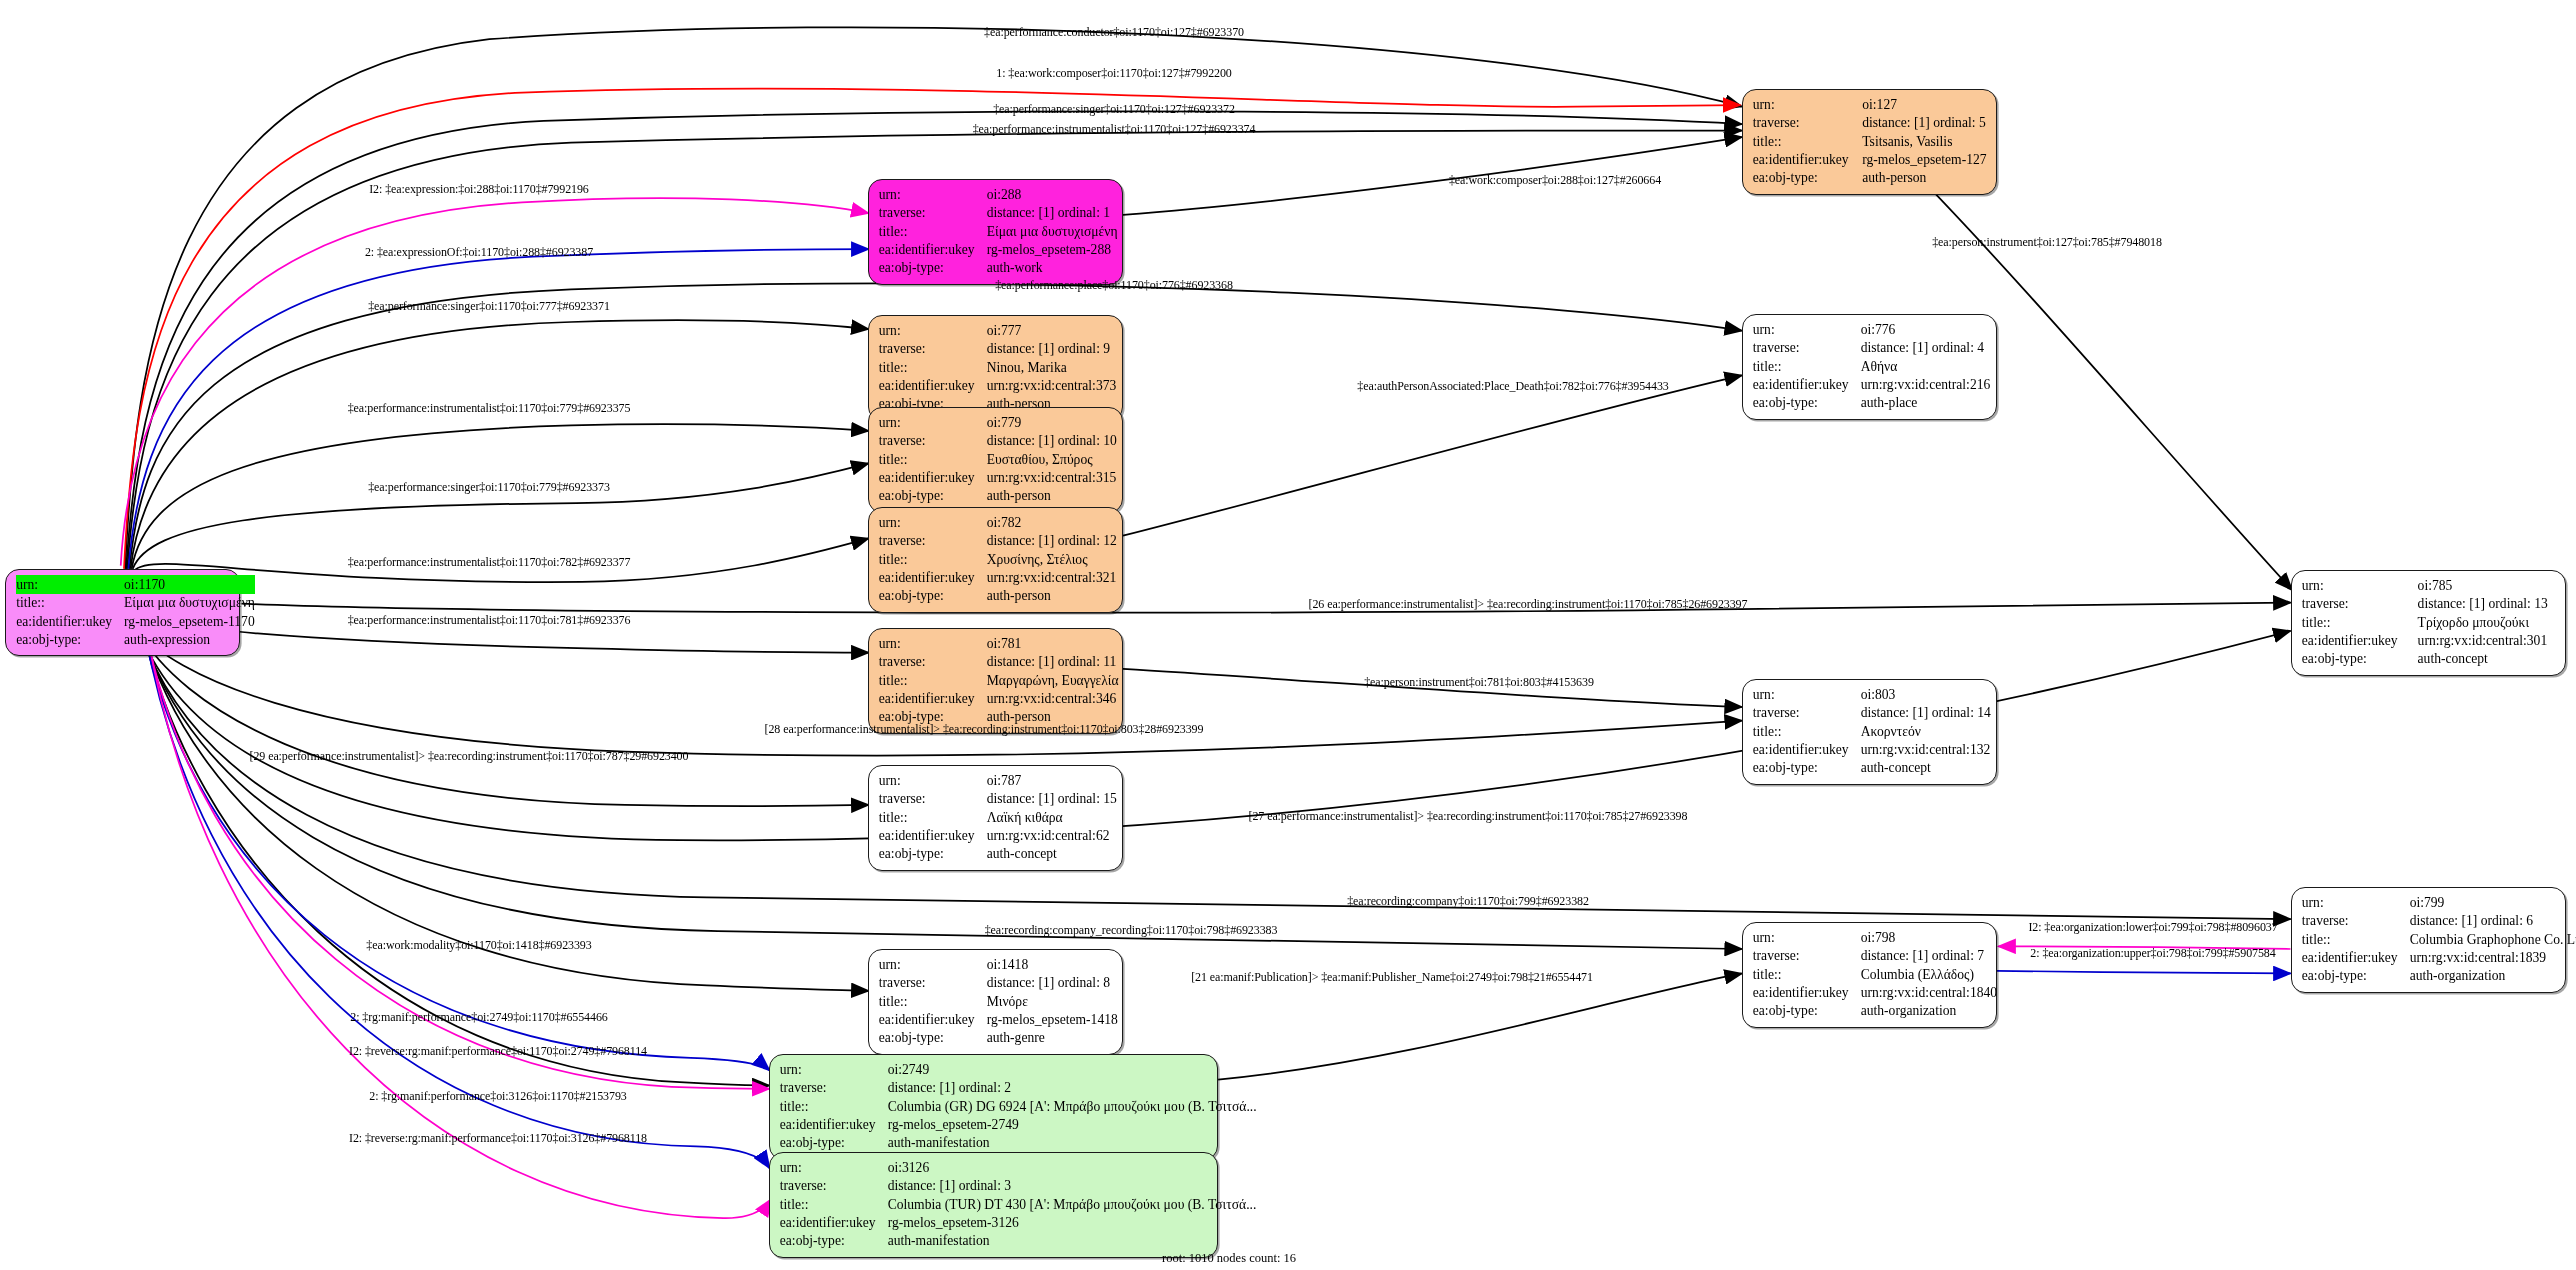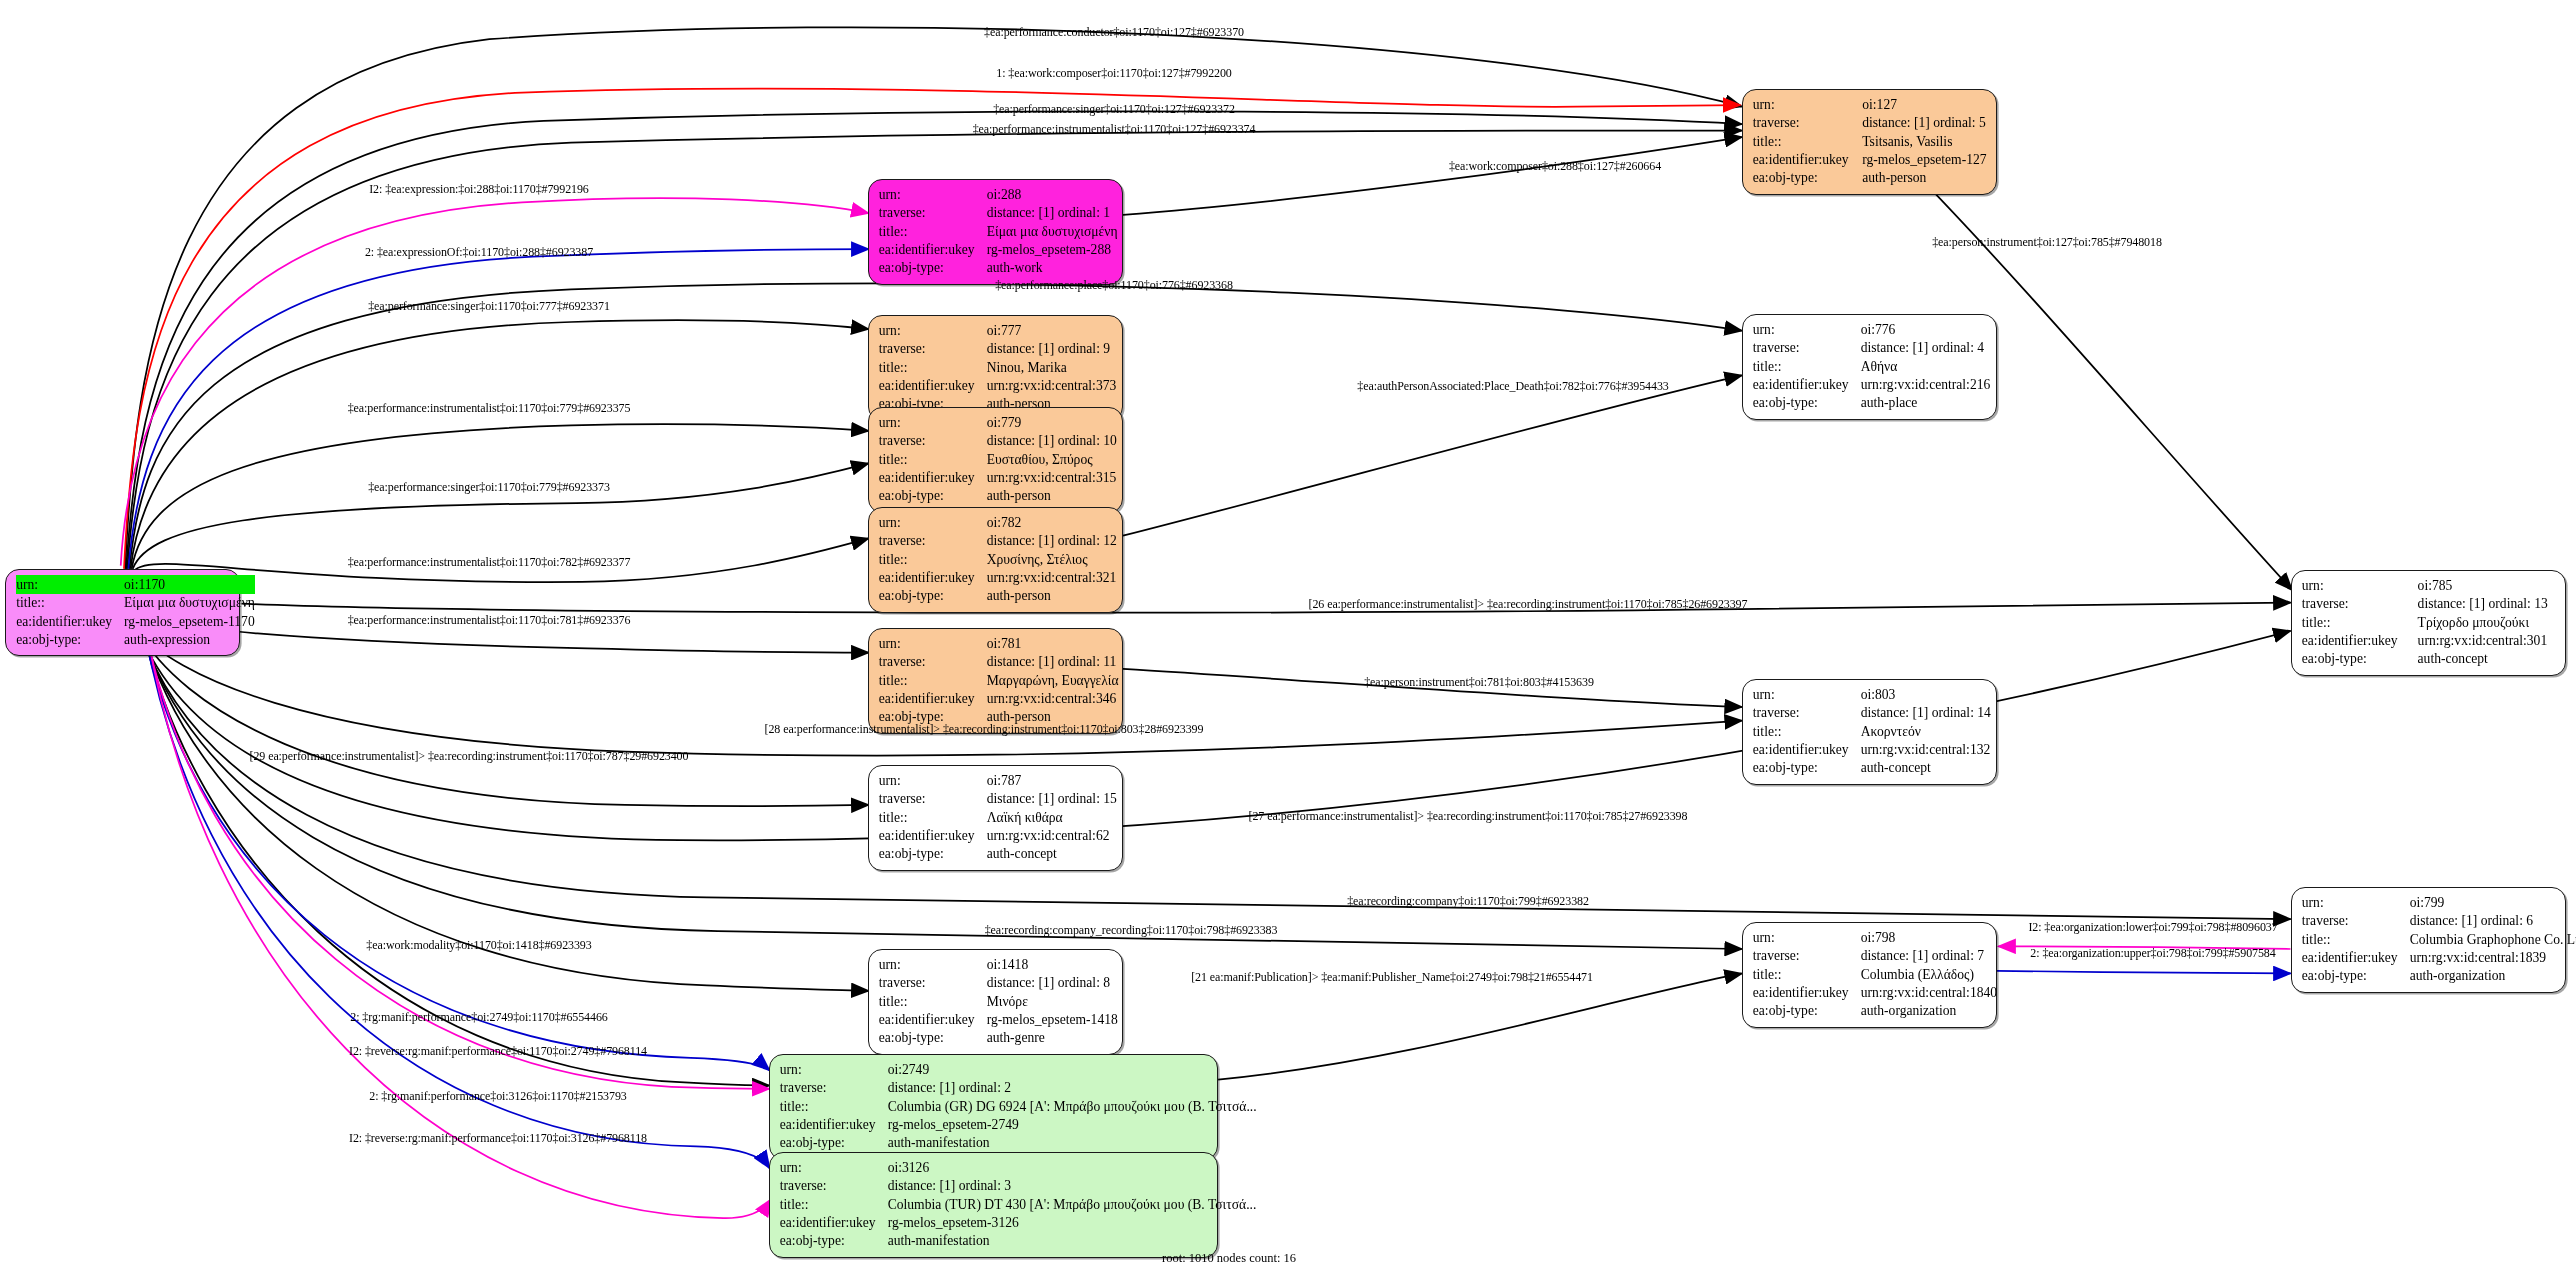--- a/index.html
+++ b/index.html
@@ -595,21 +595,21 @@
             <td class="v">auth-organization</td>
           </tr>
     </tbody>
       </table>
   </div>
 
   <div class="edge-label" style="left:1114px; top:21px;margin-top:11px;">‡ea:performance:conductor‡oi:1170‡oi:127‡#6923370</div>
   <div class="edge-label" style="left:1114px; top:73px;">1: ‡ea:work:composer‡oi:1170‡oi:127‡#7992200</div>
   <div class="edge-label" style="left:1114px; top:109px;">‡ea:performance:singer‡oi:1170‡oi:127‡#6923372</div>
   <div class="edge-label" style="left:1114px; top:129px;">‡ea:performance:instrumentalist‡oi:1170‡oi:127‡#6923374</div>
-  <div class="edge-label" style="left:1555px; top:166px;">‡ea:work:composer‡oi:288‡oi:127‡#260664</div>
+  <div class="edge-label" style="left:1555px; top:180px;">‡ea:work:composer‡oi:288‡oi:127‡#260664</div>
   <div class="edge-label" style="left:479px;  top:189px;">I2: ‡ea:expression:‡oi:288‡oi:1170‡#7992196</div>
   <div class="edge-label" style="left:479px;  top:252px;">2: ‡ea:expressionOf:‡oi:1170‡oi:288‡#6923387</div>
   <div class="edge-label" style="left:1114px; top:285px;">‡ea:performance:place‡oi:1170‡oi:776‡#6923368</div>
   <div class="edge-label" style="left:2001px; top:242px;margin-left:46px;">‡ea:person:instrument‡oi:127‡oi:785‡#7948018</div>
   <div class="edge-label" style="left:489px;  top:306px;">‡ea:performance:singer‡oi:1170‡oi:777‡#6923371</div>
   <div class="edge-label" style="left:489px;  top:408px;">‡ea:performance:instrumentalist‡oi:1170‡oi:779‡#6923375</div>
   <div class="edge-label" style="left:1485px; top:386px;margin-left:28px;">‡ea:authPersonAssociated:Place_Death‡oi:782‡oi:776‡#3954433</div>
   <div class="edge-label" style="left:489px;  top:487px;">‡ea:performance:singer‡oi:1170‡oi:779‡#6923373</div>
   <div class="edge-label" style="left:489px;  top:562px;">‡ea:performance:instrumentalist‡oi:1170‡oi:782‡#6923377</div>
   <div class="edge-label" style="left:1528px; top:604px;">[26 ea:performance:instrumentalist]&gt; ‡ea:recording:instrument‡oi:1170‡oi:785‡26#6923397</div>

